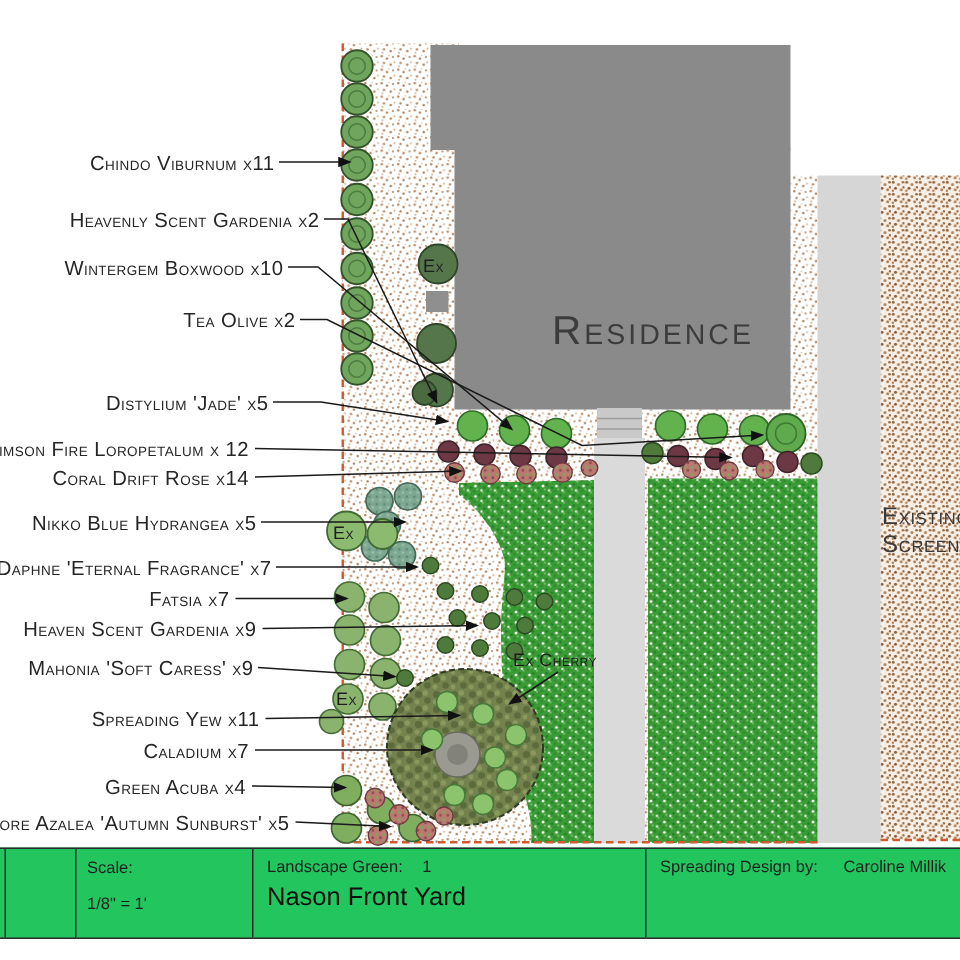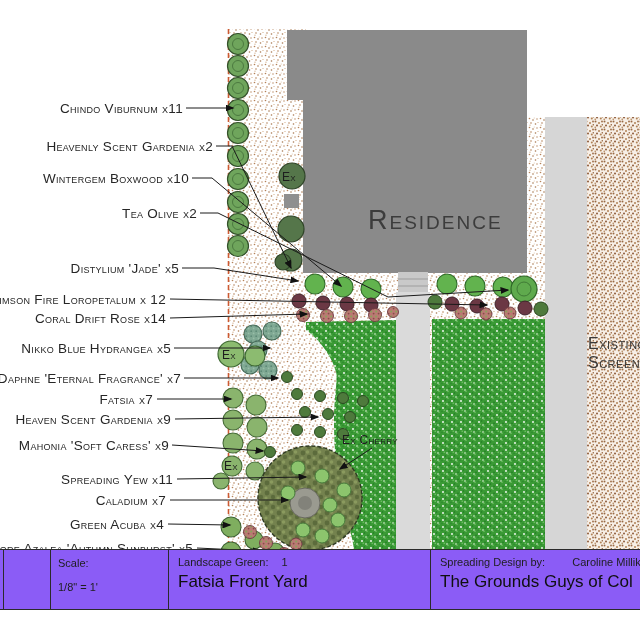--- a/index.html
+++ b/index.html
@@ -11,22 +11,22 @@
   .plant-label{
     font-family:"Liberation Sans",sans-serif;
     font-variant:small-caps;
     font-size:13.5px;letter-spacing:.3px;fill:#262626;
   }
   .ex-label{font-variant:small-caps;font-size:12px;fill:#1d1d1d;letter-spacing:.3px;}
   .residence-label{font-variant:small-caps;font-size:27px;letter-spacing:2px;fill:#3c3c3c;}
   .screen-label{font-variant:small-caps;font-size:16px;letter-spacing:.5px;fill:#3a3a3a;}
   .leader{stroke:#1a1a1a;stroke-width:1;fill:none;}
   
-  .titleblock{position:absolute;left:0;top:549px;width:640px;height:61px;
-    border-top:1.5px solid #2b2b2b;border-bottom:1.5px solid #2b2b2b;box-sizing:border-box;background:#8b5cf6;}
+  .titleblock{position:absolute;left:0;top:565px;width:640px;height:61px;
+    border-top:1.5px solid #2b2b2b;border-bottom:1.5px solid #2b2b2b;box-sizing:border-box;background:#22c55e;}
   .tb-vline{position:absolute;top:0;bottom:0;width:0;border-left:1.5px solid #2b2b2b;}
   .tb-small{position:absolute;font-size:11px;color:#1e1e1e;white-space:nowrap;}
   .tb-big{position:absolute;font-size:17px;color:#0f0f0f;white-space:nowrap;}
 </style>
 </head>
 <body>
 
 <svg id="plan-svg" width="640" height="640" viewBox="0 0 640 640">
   <defs>
     <marker id="arrow" markerWidth="9" markerHeight="7" refX="7.5" refY="3.5" orient="auto">
@@ -325,20 +325,19 @@
   <div class="tb-vline" style="left:168px"></div>
   <div class="tb-vline" style="left:430px"></div>
 
   <div class="tb-small" style="left:58px;top:7px">Scale:</div>
   <div class="tb-small" style="left:58px;top:31px">1/8" = 1'</div>
 
   <div class="tb-small" style="left:178px;top:6px">
     <span>Landscape Green:</span>
     <span style="margin-left:10px">1</span>
   </div>
-  <div class="tb-big" style="left:178px;top:22px">Fatsia Front Yard</div>
+  <div class="tb-big" style="left:178px;top:22px">Nason Front Yard</div>
 
   <div class="tb-small" style="left:440px;top:6px">
     <span>Spreading Design by:</span>
-    <span style="margin-left:24px">Caroline Millik</span>
+    <span style="margin-left:14px">Caroline Millik</span>
   </div>
-  <div class="tb-big" style="left:440px;top:22px">The Grounds Guys of Col</div>
 </div>
 
 </body></html>

